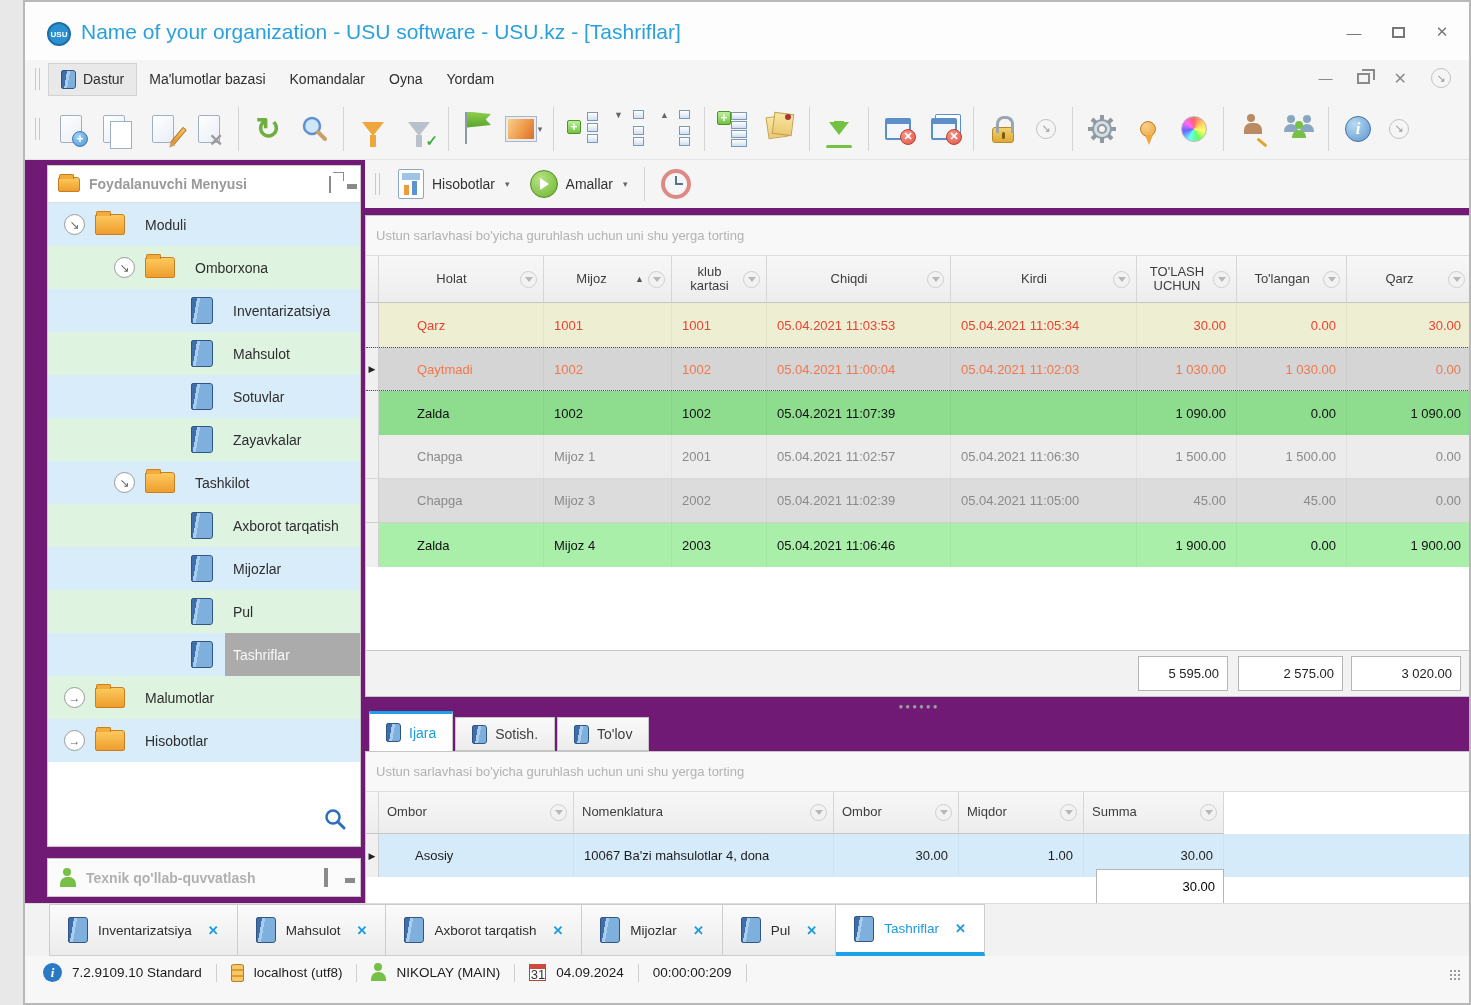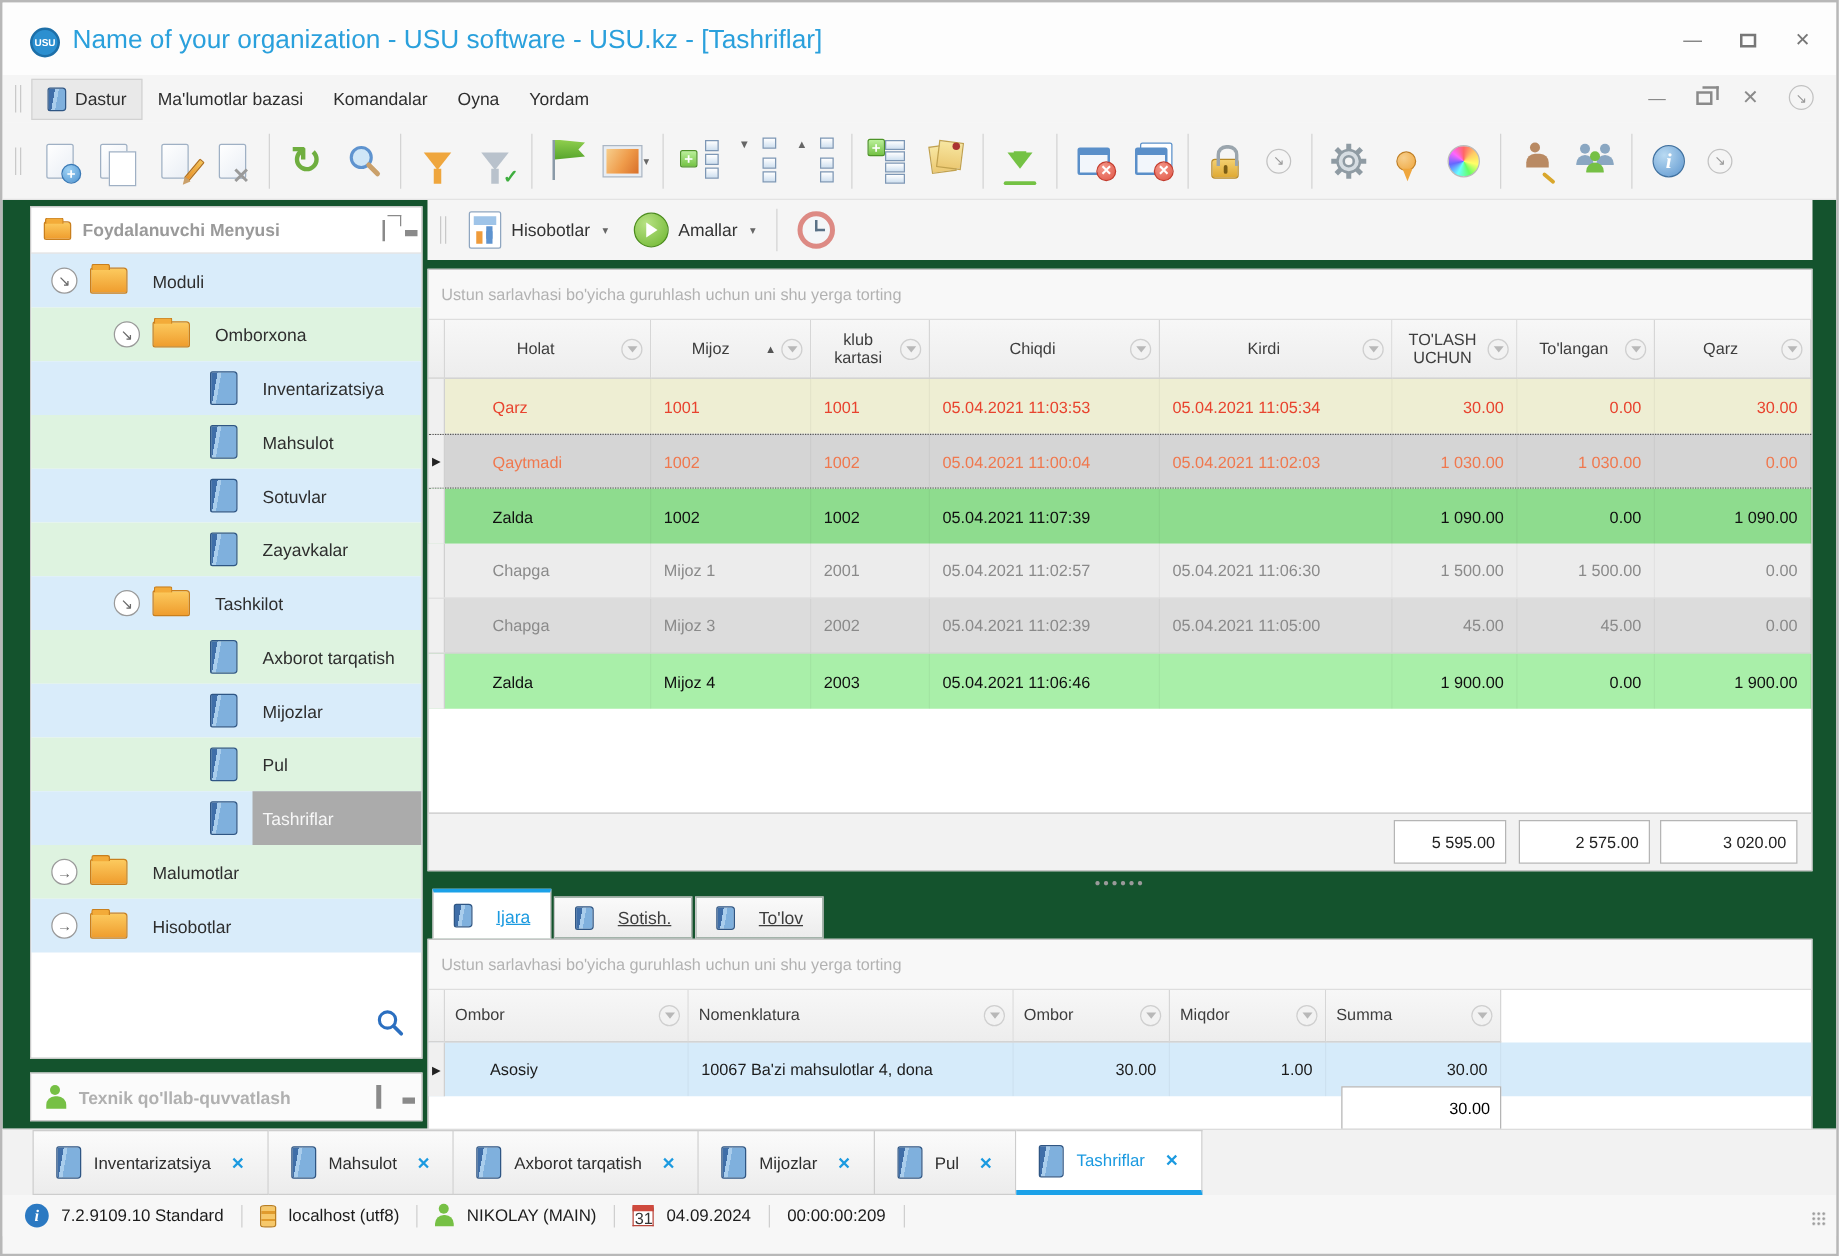--- a/index.html
+++ b/index.html
@@ -1,17 +1,17 @@
 <!DOCTYPE html>
 <html><head>
 <meta charset="utf-8">
 <style>
   * { margin:0; padding:0; box-sizing:border-box; }
   html,body { width:1471px; height:1005px; font-family:"Liberation Sans",sans-serif; background:#e8e8e8; }
-  .window { position:absolute; inset:0; background:#f7f7f7; border:2px solid #b8b8b8; overflow:hidden; }
+  .window { position:absolute; inset:0; background:#f7f7f7; border:2px solid #b8b8b8; overflow:hidden;margin-left:23px; }
 
   
   .titlebar { position:absolute; left:0; top:0; right:0; height:58px; background:#fdfdfd; }
   .app-logo { position:absolute; left:22px; top:20px; width:24px; height:24px; border-radius:50%; background:#2b8fd0; color:#fff; font-size:8px; font-weight:bold; display:flex; align-items:center; justify-content:center; border:2px solid #1d6fa8; }
   .title-text { position:absolute; left:56px; top:18px; font-size:21px; color:#2aa0dc; white-space:nowrap; }
   .win-controls { position:absolute; right:18px; top:22px; display:flex; gap:26px; color:#777; font-size:15px; }
   .win-controls .wc { width:18px; height:16px; display:flex; align-items:center; justify-content:center; cursor:default; }
   .wc-box { width:13px; height:11px; border:2px solid #777; }
 
   
@@ -57,21 +57,21 @@
   .lockbody:before { content:""; position:absolute; left:3px; top:-12px; width:12px; height:14px; border:3px solid #9aa5ad; border-bottom:none; border-radius:8px 8px 0 0; }
   .lockbody:after { content:""; position:absolute; left:9px; top:4px; width:3px; height:7px; background:#7a5c14; border-radius:2px; }
   .pin-ico { width:16px; height:16px; background:radial-gradient(circle at 35% 30%,#f7cf8d,#efa63d); border:1px solid #c07f24; border-radius:50% 50% 50% 50%; position:relative; }
   .pin-ico:after { content:""; position:absolute; left:4px; bottom:-9px; border-left:4px solid transparent; border-right:4px solid transparent; border-top:10px solid #efa63d; }
   .palette-ico { width:26px; height:26px; border-radius:50%; background:conic-gradient(#f66,#fc6,#ff6,#6f6,#6ff,#66f,#f6f,#f66); border:1px solid #bbb; }
   .person { width:14px; height:8px; border-radius:7px 7px 0 0; position:relative; }
   .person:before { content:""; position:absolute; left:3px; top:-9px; width:8px; height:8px; border-radius:50%; background:inherit; }
   .info-ico { width:26px; height:26px; border-radius:50%; background:radial-gradient(circle at 35% 30%,#b9daf2,#5d96cf); border:1px solid #40719f; color:#fff; font-family:"Liberation Serif",serif; font-style:italic; font-weight:bold; font-size:17px; display:flex; align-items:center; justify-content:center; }
 
   
-  .content { position:absolute; left:0; top:158px; right:0; bottom:100px; background:#14532d; }
+  .content { position:absolute; left:0; top:158px; right:0; bottom:100px; background:#701a75; }
 
   
   .sidebar-panel { position:absolute; left:22px; top:5px; width:314px; height:682px; background:#fff; border:1px solid #c9c9c9; }
   .sb-header { height:37px; display:flex; align-items:center; gap:9px; padding:0 10px; border-bottom:1px solid #dcdcdc; }
   .sb-title { flex:1; font-size:14px; font-weight:bold; color:#9a9a9a; }
   .sb-hbtn { color:#8a8a8a; font-size:13px; margin-left:10px; }
   .float-ico { width:12px; height:10px; border:1.5px solid #8a8a8a; position:relative; }
   .float-ico:before { content:""; position:absolute; left:3px; top:-5px; width:10px; height:8px; border:1.5px solid #8a8a8a; border-left:none; border-bottom:none; }
   .pin-glyph { width:4px; height:9px; background:#8a8a8a; position:relative; }
   .pin-glyph:before { content:""; position:absolute; left:-3px; top:0; width:10px; height:5px; background:#8a8a8a; }
@@ -120,21 +120,21 @@
   .r-hall { background:#8edc8e; color:#101010; }
   .r-left-a { background:#ececec; color:#8a8a8a; border-bottom:1px solid #d8d8d8; }
   .r-left-b { background:#dcdcdc; color:#8a8a8a; border-bottom:1px solid #cfcfcf; }
   .r-hall2 { background:#a9efa9; color:#101010; }
   .grid-footer { position:absolute; left:0; bottom:0; width:100%; height:46px; background:#f2f2f2; border-top:1px solid #c9c9c9; }
   .sumbox { position:absolute; top:5px; height:35px; background:#fff; border:1px solid #b5b5b5; display:flex; align-items:center; justify-content:flex-end; padding:0 8px; font-size:13px; color:#222; }
 
   .splitter { position:absolute; left:0; top:540px; width:1108px; height:12px; display:flex; align-items:center; justify-content:center; color:#9a9a9a; font-size:8px; letter-spacing:2px; }
 
   .detail-tabs { position:absolute; left:4px; top:551px; display:flex; align-items:flex-end; height:40px; }
-  .dtab { display:flex; align-items:center; gap:19px; font-size:14px; padding:0 16px; height:34px; background:linear-gradient(#fafafa,#ececec); border:1px solid #c6c6c6; margin-right:2px; color:#3d3d3d;text-decoration:underline; }
+  .dtab { display:flex; align-items:center; gap:8px; font-size:14px; padding:0 16px; height:34px; background:linear-gradient(#fafafa,#ececec); border:1px solid #c6c6c6; margin-right:2px; color:#3d3d3d; }
   .dtab.active { height:40px; background:#fff; border-top:3px solid #1ba1e8; border-bottom:none; color:#1b9ae0; }
   .dtab .book { width:15px; height:19px; margin:0; }
 
   .detail-panel { position:absolute; left:0; top:591px; width:1108px; height:156px; background:#fff; border:1px solid #c5c5c5; }
   .dheader, .drow { display:grid; grid-template-columns:13px 195px 260px 125px 125px 140px; }
   .dheader { height:42px; }
   .drow { height:43px; }
   .d-sel { background:#d6ebfa; color:#1c1c1c; }
   .detail-sum { position:absolute; left:730px; top:117px; width:128px; height:35px; background:#fff; border:1px solid #b5b5b5; display:flex; align-items:center; justify-content:flex-end; padding:0 8px; font-size:13px; }
 

